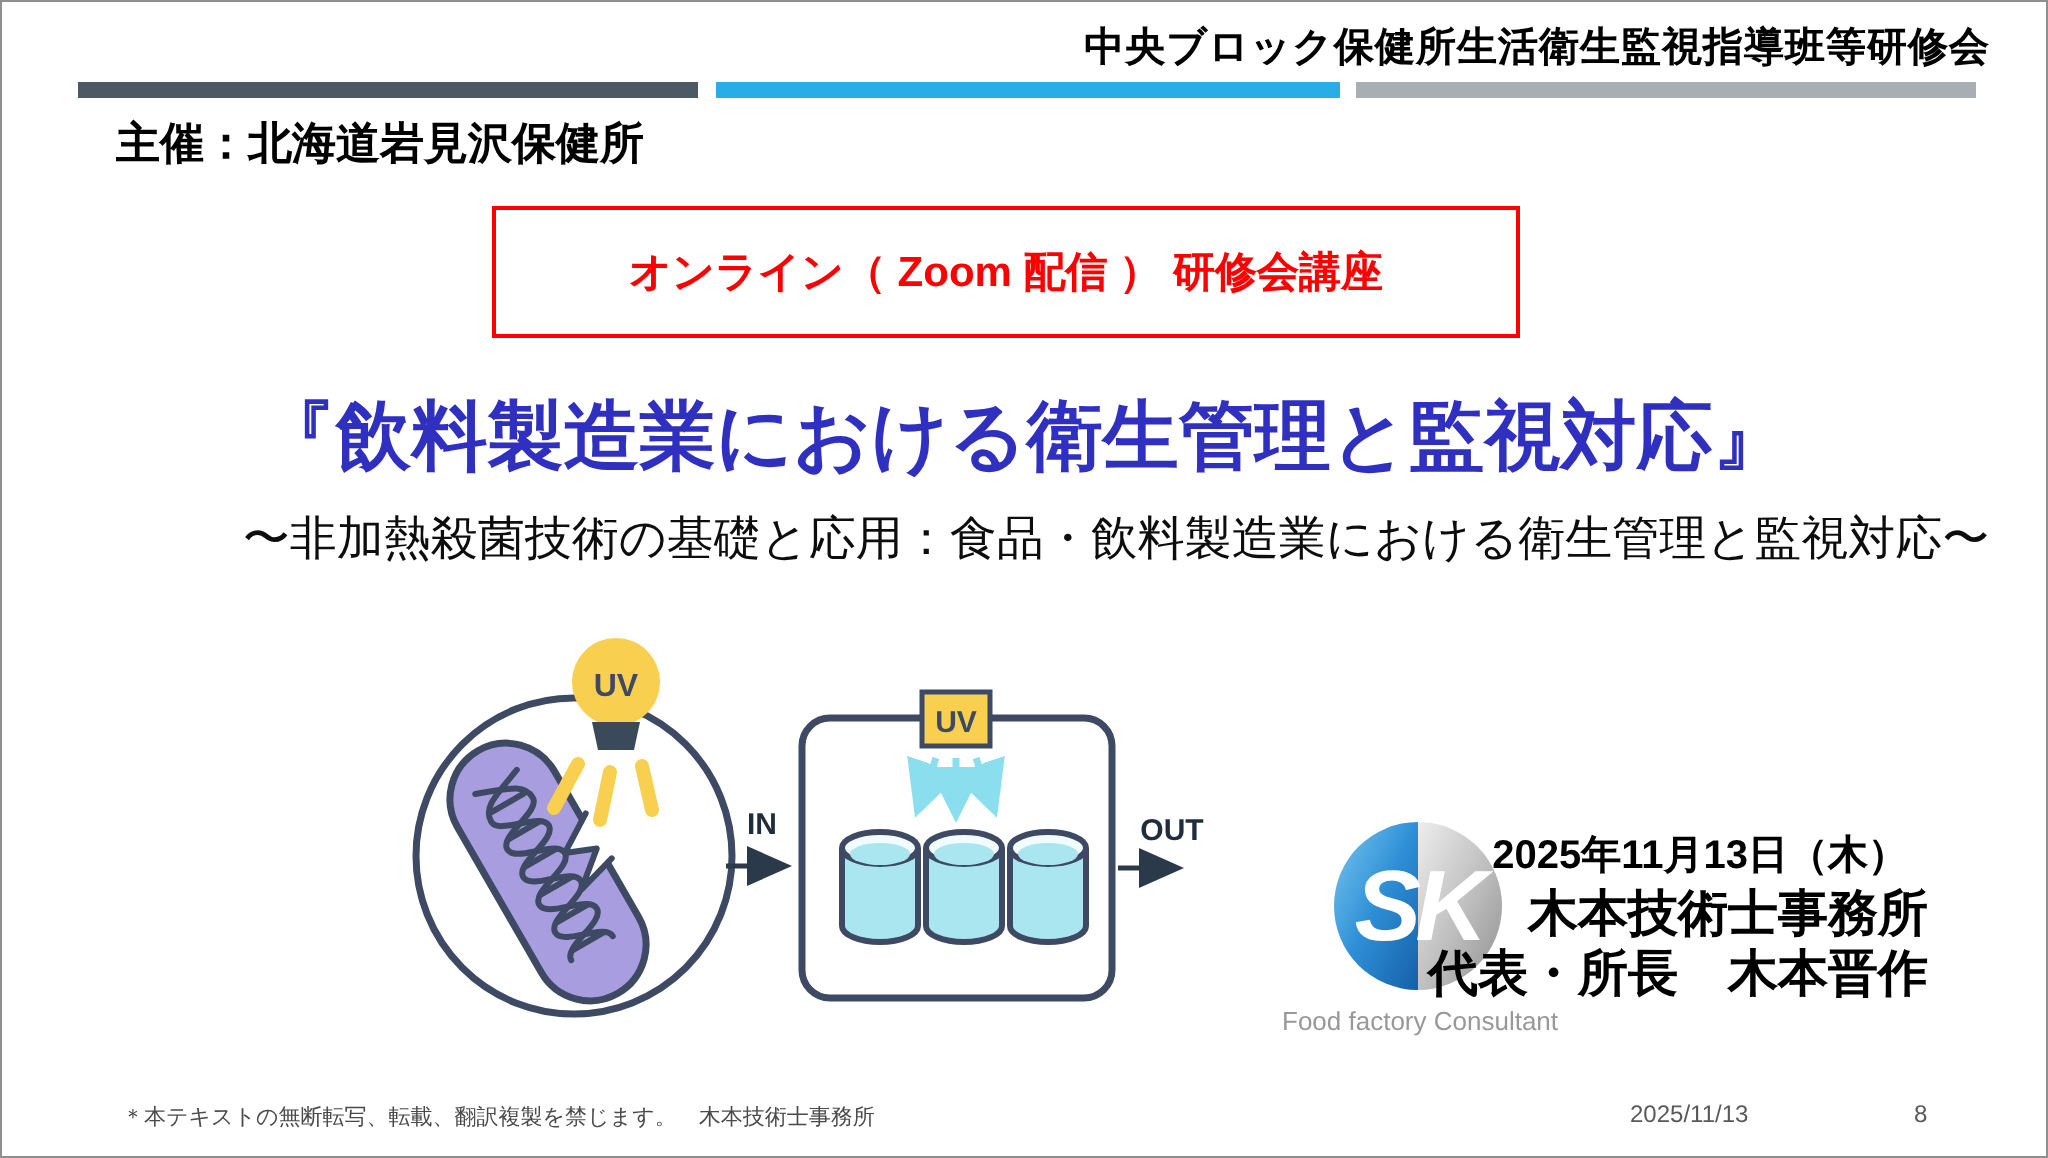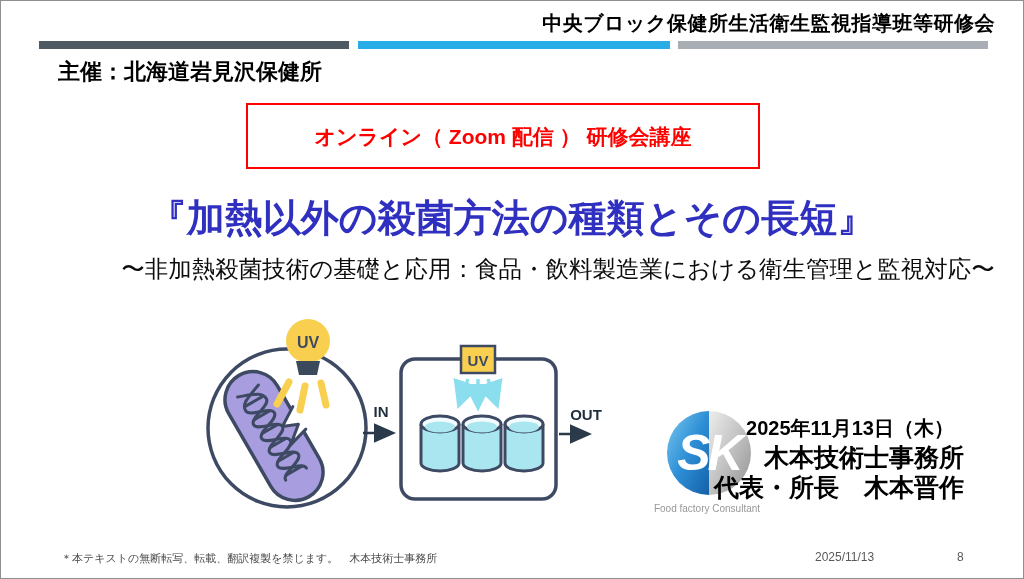--- a/index.html
+++ b/index.html
@@ -41,21 +41,21 @@
     position:absolute;top:252px;left:0;width:100%;
     text-align:center;font-size:23.5px;font-weight:normal;color:#0d0d0d;
     white-space:nowrap;
     margin-left:46px;
   }
   .svg-bacteria{position:absolute;left:193px;top:303px;}
   .svg-chamber{position:absolute;left:360px;top:335px;}
   .svg-logo{position:absolute;left:658px;top:408px;}
   .logo-caption{
     position:absolute;left:640px;top:502px;width:132px;
-    text-align:center;font-size:10px;color:#98989a;white-space:nowrap;
+    text-align:center;font-size:13px;color:#98989a;white-space:nowrap;
   }
   .presenter{
     position:absolute;top:413px;right:59px;
     display:flex;flex-direction:column;align-items:flex-end;
     color:#000;white-space:nowrap;
   }
   .presenter-date{font-size:20px;font-weight:bold;line-height:28px;padding-right:10px;}
   .presenter-office{font-size:25px;font-weight:bold;line-height:30px;}
   .presenter-rep{font-size:25px;font-weight:bold;line-height:30px;text-align:center;}
   .footer-notice{
@@ -76,21 +76,21 @@
   <div class="bar bar-dark"></div>
   <div class="bar bar-cyan"></div>
   <div class="bar bar-gray"></div>
 
   <div class="organizer">主催：北海道岩見沢保健所</div>
 
   <div class="notice-box">
     <div>オンライン（ Zoom 配信 ） 研修会講座</div>
   </div>
 
-  <div class="main-title">『加熱以外の殺菌方法の種類とその長短』</div>
+  <div class="main-title">『飲料製造業における衛生管理と監視対応』</div>
   <div class="subtitle">〜非加熱殺菌技術の基礎と応用：食品・飲料製造業における衛生管理と監視対応〜</div>
 
   <svg class="svg-bacteria" width="185" height="210" viewBox="0 0 185 210">
     <circle cx="93" cy="124" r="79" fill="#ffffff" stroke="#3e4a63" stroke-width="3.5"></circle>
     <g transform="translate(80,132) rotate(-30)">
       <rect x="-28" y="-70" width="56" height="140" rx="28" fill="#a89ddf" stroke="#3e4a63" stroke-width="3.5"></rect>
       <polygon points="31,-16 12,-4 27,2 10,16 31,10" fill="#ffffff" stroke="#ffffff" stroke-width="2"></polygon>
       <path d="M31,-16 L12,-4 L27,2 L10,16 L31,10" fill="none" stroke="#3e4a63" stroke-width="3" stroke-linejoin="round" stroke-linecap="round"></path>
       <g fill="none" stroke="#3e4a63" stroke-width="3" stroke-linecap="round">
         <path d="M-12,-52 C4,-46 12,-44 12,-36 S-12,-28 -12,-20 S12,-12 12,-4 S-12,4 -12,12 S12,20 12,28 S-12,36 -12,44"></path>

